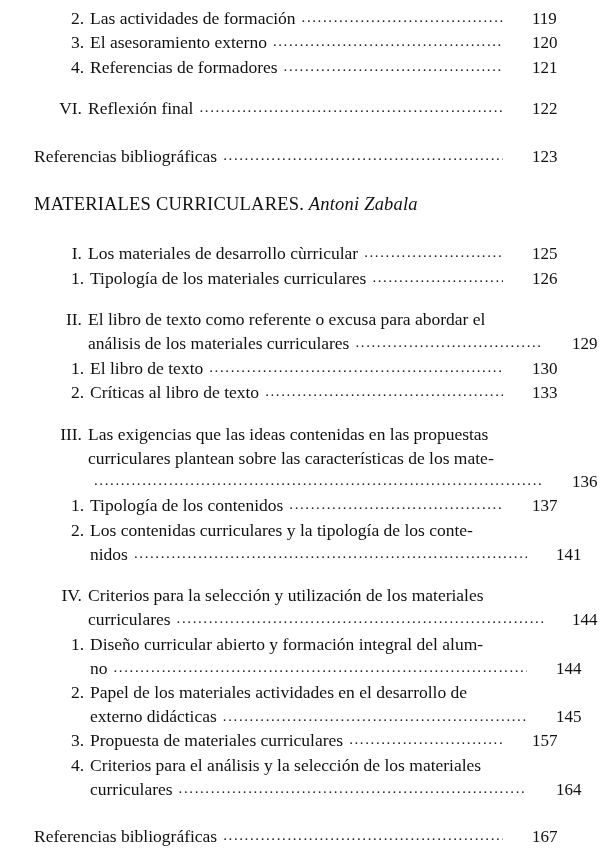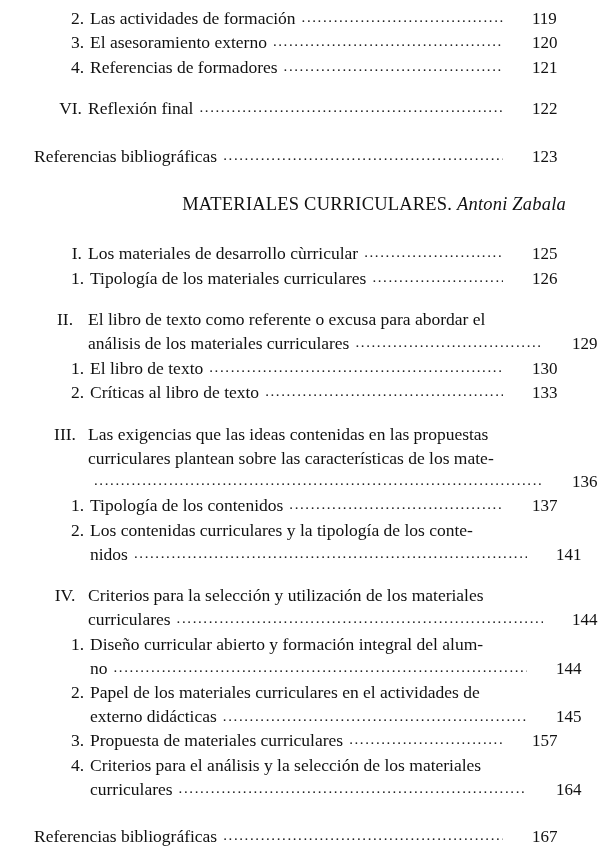--- a/index.html
+++ b/index.html
@@ -81,31 +81,30 @@
   }
 
   
   .lvl-roman   { padding-left: 14px; }
   .lvl-roman .num  { width: 34px; }
   .lvl-sub     { padding-left: 32px; }
   .lvl-sub .num    { width: 18px; }
   .lvl-plain   { padding-left: 0px; }
 
   .hang-roman { padding-left: 14px; }
-  .hang-roman .num { width: 34px; text-align: center; }
+  .hang-roman .num { width: 34px; }
   .hang-roman .cont { padding-left: 40px; }
   .hang-sub   { padding-left: 32px; }
   .hang-sub .num { width: 18px; }
   .hang-sub .cont { padding-left: 24px; align-items: flex-end; }
 
   .section-title {
     font-size: 18.5px;
     letter-spacing: 0.2px;
     padding-left: 0px;
-    text-align: right;
   }
   .section-title .author {
     font-style: italic;
   }
   .gap-md { height: 17px; }
   .gap-lg { height: 23px; }
   .gap-xl { height: 26px; }
 </style>
 </head>
 <body>
@@ -278,21 +277,21 @@
     <div class="cont">
       <span class="body">no</span>
       <span class="dots">....................................................................................................................................</span>
       <span class="pg">144</span>
     </div>
   </div>
 
   <div class="entry hang-sub">
     <div class="line wrap">
       <span class="num">2.</span>
-      <span class="txt">Papel de los materiales curriculares en el actividades de</span>
+      <span class="txt">Papel de los materiales actividades en el desarrollo de</span>
     </div>
     <div class="cont">
       <span class="body">externo didácticas</span>
       <span class="dots">....................................................................................................................................</span>
       <span class="pg">145</span>
     </div>
   </div>
 
   <div class="entry lvl-sub">
     <div class="line">

